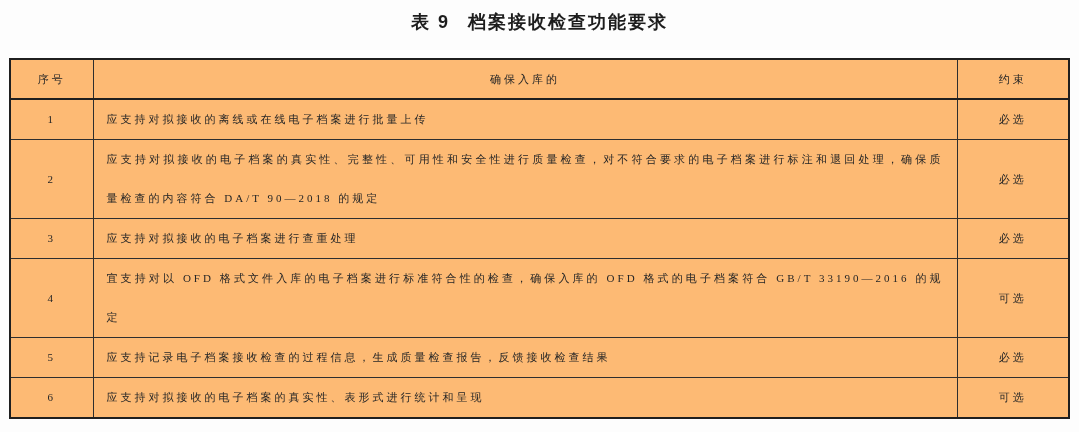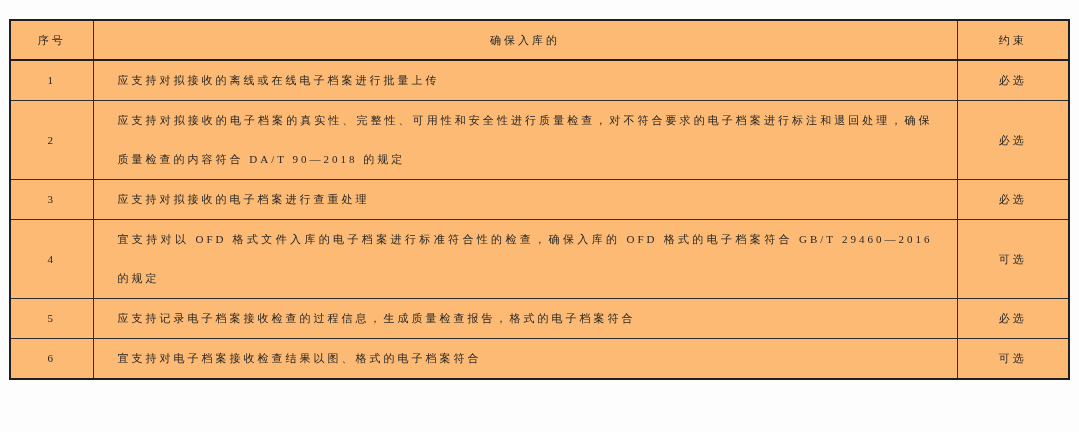--- a/index.html
+++ b/index.html
@@ -59,30 +59,33 @@
     vertical-align: middle;
   }
   td.c-no, td.c-con {
     text-align: center;
     line-height: 39px;
     padding: 0;
   }
   td.c-req {
     text-align: justify;
     line-height: 39px;
-    padding: 0 24px;
+    padding: 0 13px;
   }
   col.col-no  { width: 83px; }
   col.col-req { width: 864px; }
   col.col-con { width: 112px; }
 </style>
 </head>
 <body>
 
 <div class="page">
+  <div class="caption">
+    <span>表 9</span><span class="cap-gap"></span><span>档案接收检查功能要求</span>
+  </div>
 
   <table class="req-table">
     <colgroup>
       <col class="col-no">
       <col class="col-req">
       <col class="col-con">
     </colgroup>
     <thead>
       <tr>
         <th>序号</th>
@@ -104,30 +107,30 @@
   </tr>
 
   <tr>
     <td class="c-no">3</td>
     <td class="c-req">应支持对拟接收的电子档案进行查重处理</td>
     <td class="c-con">必选</td>
   </tr>
 
   <tr>
     <td class="c-no">4</td>
-    <td class="c-req">宜支持对以 OFD 格式文件入库的电子档案进行标准符合性的检查，确保入库的 OFD 格式的电子档案符合 GB/T 29460—2016 的规定</td>
+    <td class="c-req">宜支持对以 OFD 格式文件入库的电子档案进行标准符合性的检查，确保入库的 OFD 格式的电子档案符合 GB/T 33190—2016 的规定</td>
     <td class="c-con">可选</td>
   </tr>
 
   <tr>
     <td class="c-no">5</td>
-    <td class="c-req">应支持记录电子档案接收检查的过程信息，生成质量检查报告，格式的电子档案符合</td>
+    <td class="c-req">应支持记录电子档案接收检查的过程信息，生成质量检查报告，反馈接收检查结果</td>
     <td class="c-con">必选</td>
   </tr>
 
   <tr>
     <td class="c-no">6</td>
-    <td class="c-req">宜支持对电子档案接收检查结果以图、格式的电子档案符合</td>
+    <td class="c-req">应支持对拟接收的电子档案的真实性、表形式进行统计和呈现</td>
     <td class="c-con">可选</td>
   </tr>
 </tbody>
   </table>
 </div>
 
 </body></html>

